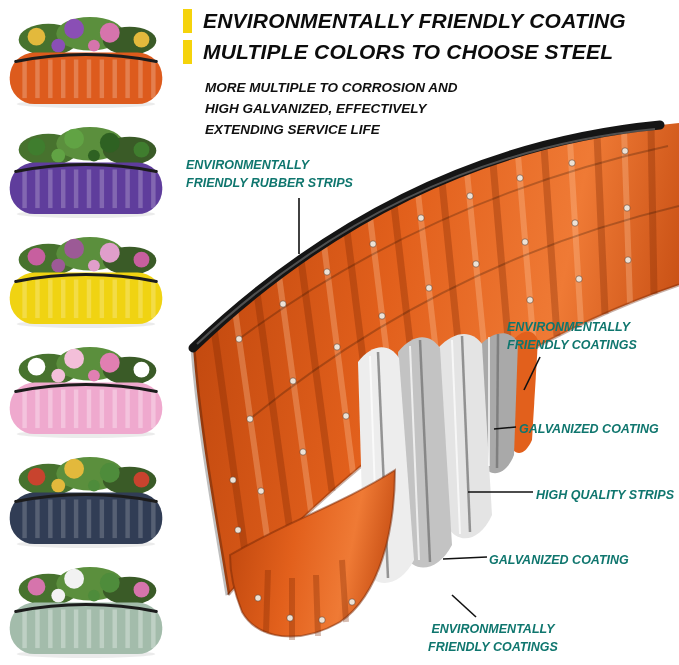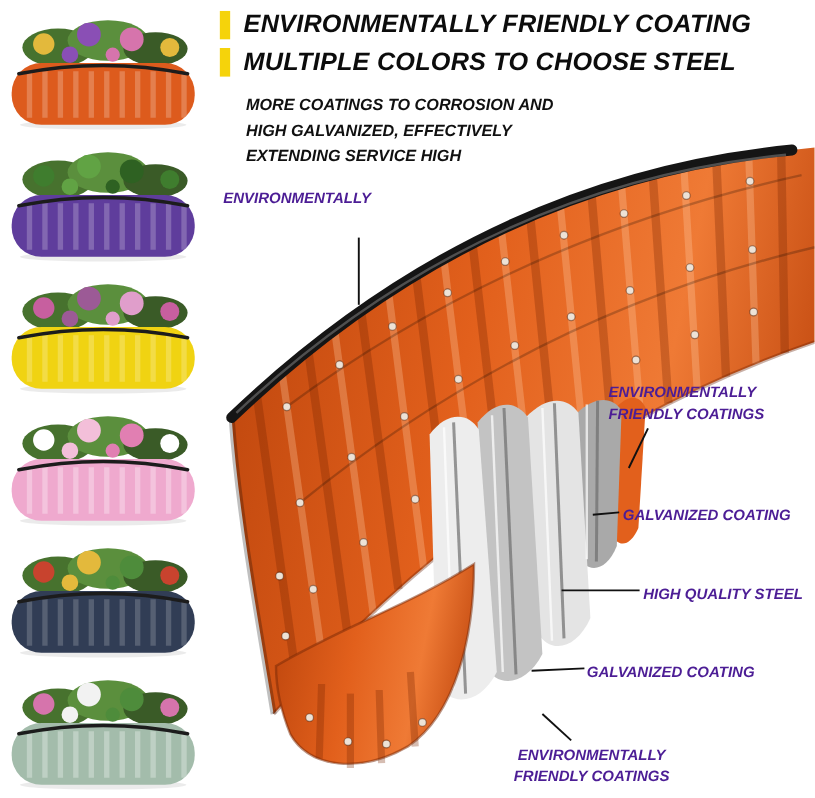--- a/index.html
+++ b/index.html
@@ -28,21 +28,21 @@
   }
 
   .description {
     position:absolute; left:205px; top:77px; z-index:3;
     font-size:13.5px; font-weight:bold; font-style:italic; color:#101010;
     line-height:21px; white-space:nowrap;
   }
 
   .callout {
     position:absolute; z-index:3;
-    font-size:12.5px; font-weight:bold; font-style:italic; color:#4c1d95;
+    font-size:12.5px; font-weight:bold; font-style:italic; color:#0f766e;
     line-height:18px; white-space:nowrap;
   }
   .co-rubber   { left:186px; top:156px; }
   .co-top      { left:507px; top:318px; }
   .co-galv-top { left:519px; top:420px; }
   .co-steel    { left:536px; top:486px; }
   .co-galv-bot { left:489px; top:551px; }
   .co-bottom   { left:404px; top:620px; width:178px; text-align:center; white-space:normal; }
 </style>
 </head>
@@ -390,40 +390,41 @@
     </div>
     <div class="headline-row">
       <svg class="accent-bar" viewBox="0 0 9 24">
         <rect width="9" height="24" fill="#F5D30B"></rect>
       </svg>
       <span class="headline-text">MULTIPLE COLORS TO CHOOSE STEEL</span>
     </div>
   </div>
 
   <div class="description">
-    <div>MORE COATINGS TO CORROSION AND</div>
+    <div>MORE MULTIPLE TO CORROSION AND</div>
     <div>HIGH GALVANIZED, EFFECTIVELY</div>
-    <div>EXTENDING SERVICE HIGH</div>
+    <div>EXTENDING SERVICE LIFE</div>
   </div>
 
   <div class="callout co-rubber">
     <div>ENVIRONMENTALLY</div>
+    <div>FRIENDLY RUBBER STRIPS</div>
   </div>
 
   <div class="callout co-top">
     <div>ENVIRONMENTALLY</div>
     <div>FRIENDLY COATINGS</div>
   </div>
 
   <div class="callout co-galv-top">
     <span>GALVANIZED COATING</span>
   </div>
 
   <div class="callout co-steel">
-    <span>HIGH QUALITY STEEL</span>
+    <span>HIGH QUALITY STRIPS</span>
   </div>
 
   <div class="callout co-galv-bot">
     <span>GALVANIZED COATING</span>
   </div>
 
   <div class="callout co-bottom">
     <div>ENVIRONMENTALLY</div>
     <div>FRIENDLY COATINGS</div>
   </div>

